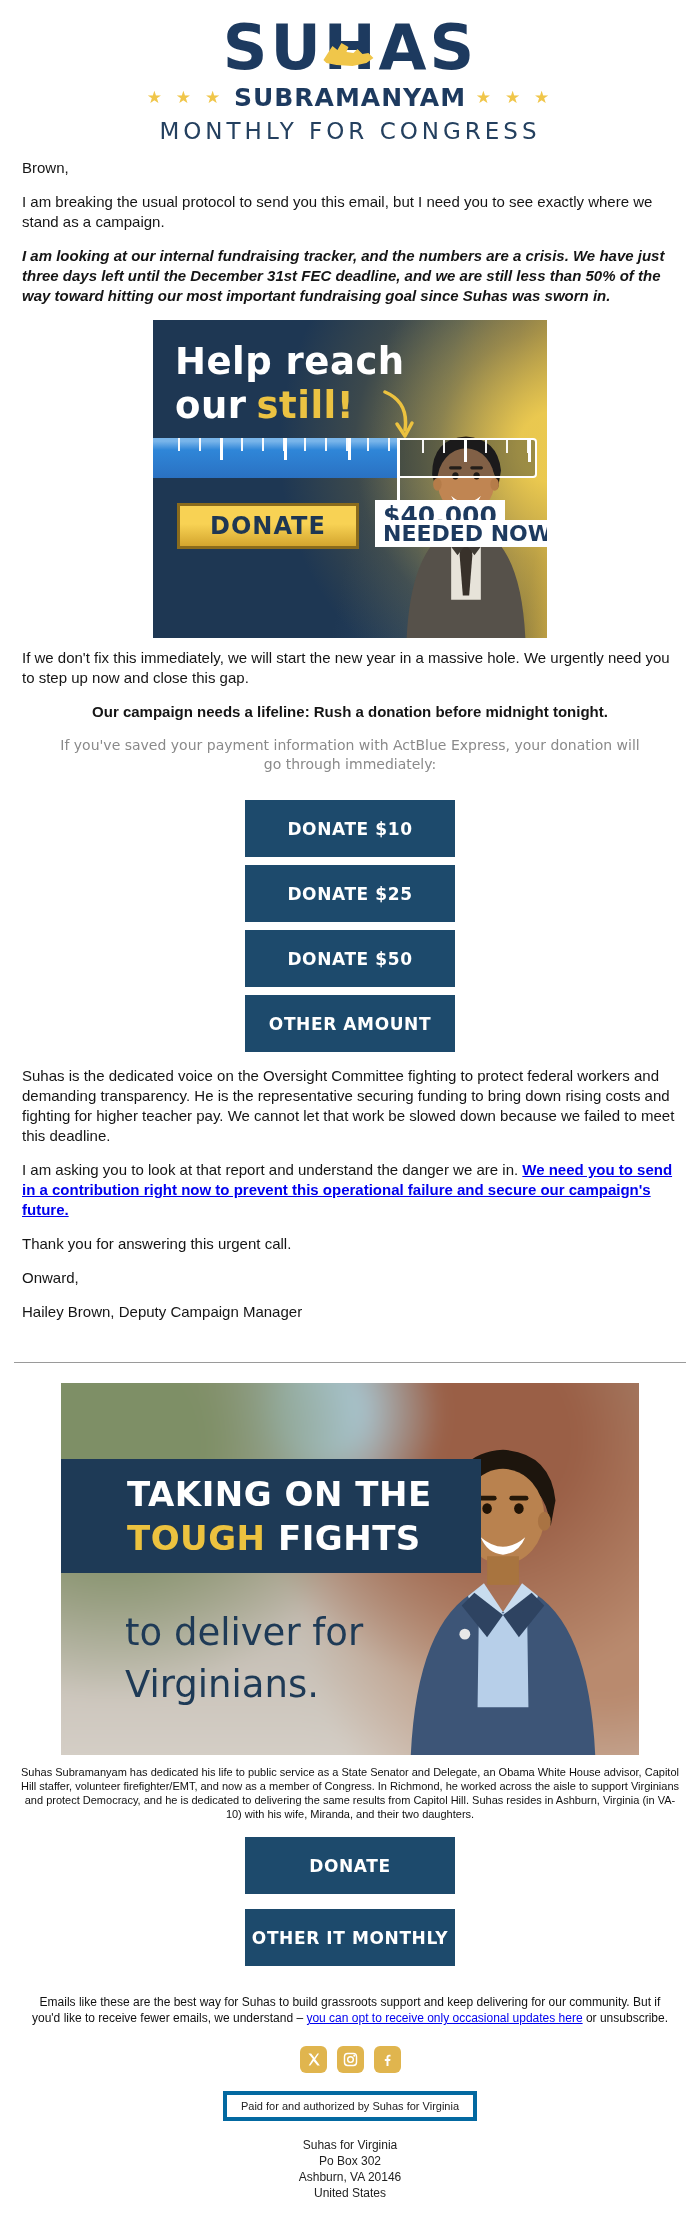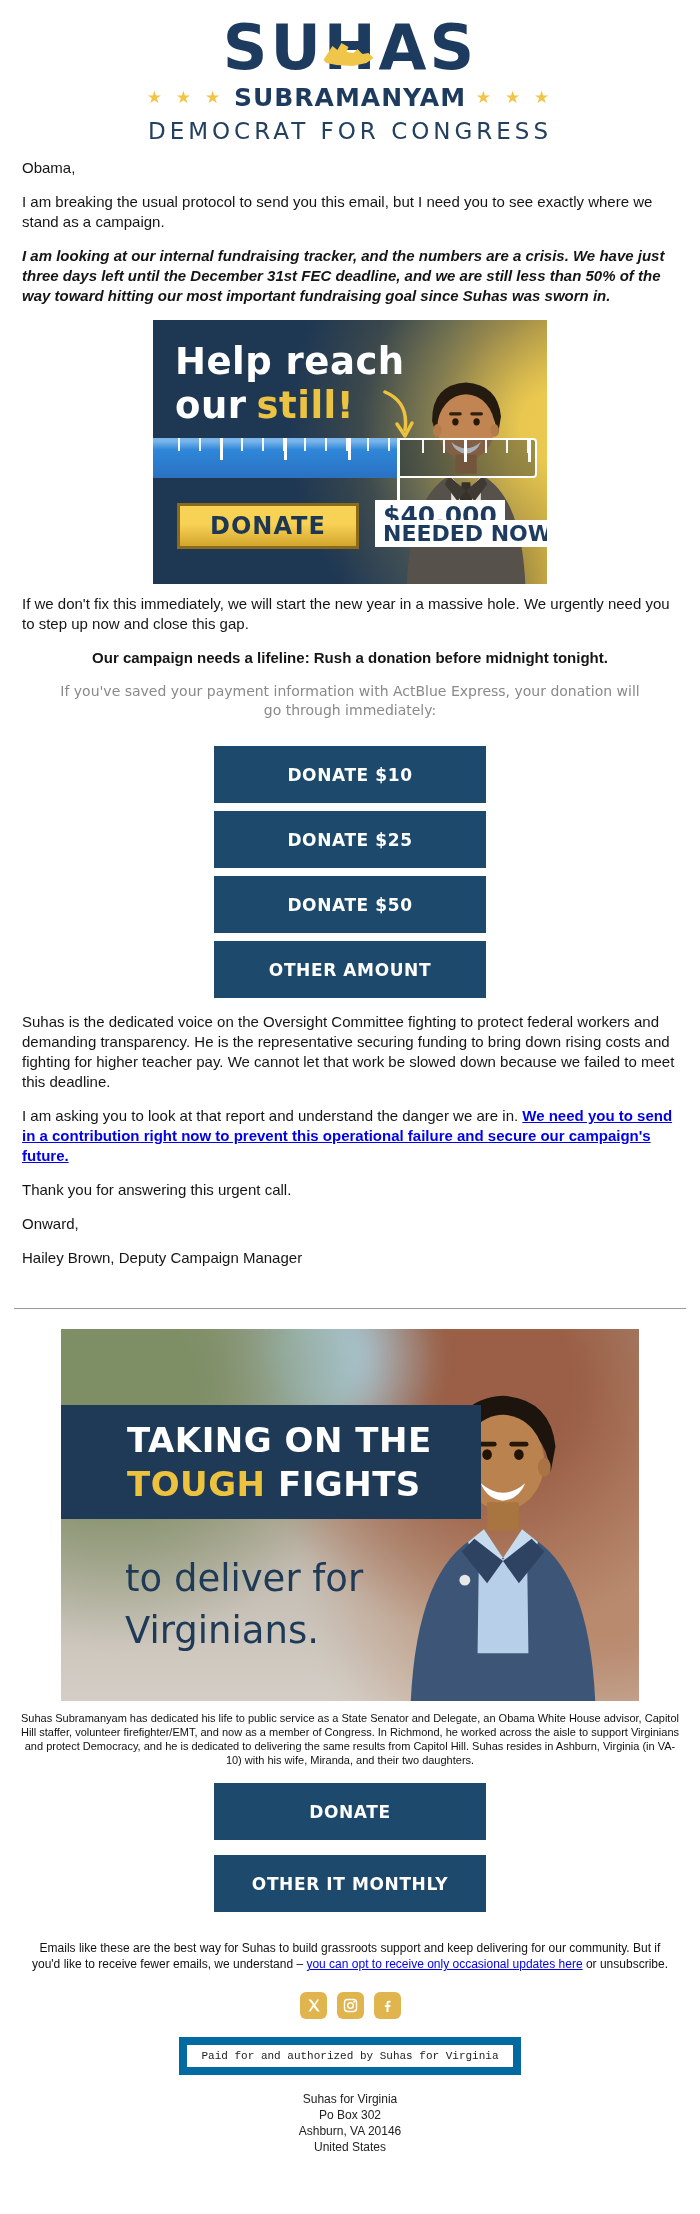--- a/index.html
+++ b/index.html
@@ -41,21 +41,21 @@
   .p-actblue {
     text-align:center; color:#8a8a8a; margin-top:26px;
     font-family:"DejaVu Sans", sans-serif; font-size:14px; line-height:19px;
     padding:0 30px;
   }
   .p-report a, .p-footer a { color:#0000ee; text-decoration:underline; cursor:pointer; }
   .p-report a { font-weight:bold; }
 
   
   .hero1 {
-    position:relative; width:394px; height:264px; margin:14px auto 0;
+    position:relative; width:394px; height:318px; margin:14px auto 0;
     overflow:hidden; cursor:pointer;
     background:
       radial-gradient(circle at 102% 40%, rgba(240,205,80,.95) 0 8%, rgba(222,185,70,.55) 26%, rgba(150,125,55,.25) 45%, transparent 62%),
       linear-gradient(100deg, #1e3753 0 52%, #27415c 68%, #4d5352 82%, #8b7d44 94%, #c3a546 100%);
   }
   .hero1-text {
     position:absolute; left:22px; top:20px;
     font-family:"DejaVu Sans", sans-serif; font-weight:800;
     font-size:37px; line-height:44px; color:#fff; letter-spacing:.5px;
   }
@@ -88,21 +88,21 @@
     border:3px solid #8a6b1c; color:#1e3753;
     font-family:"DejaVu Sans", sans-serif; font-weight:800; font-size:24px;
     letter-spacing:1px; padding:6px 30px; cursor:pointer;
   }
   .hero1-person { position:absolute; right:2px; bottom:0; }
 
   
   .btn-stack { margin-top:26px; }
   .navy-btn {
     display:flex; align-items:center; justify-content:center;
-    width:272px; height:57px; margin:8px auto 0;
+    width:210px; height:57px; margin:8px auto 0;
     background:#1d4a6c; color:#fff; cursor:pointer;
     font-family:"DejaVu Sans", sans-serif; font-weight:bold;
     font-size:17px; letter-spacing:.6px;
   }
   .btn-stack .navy-btn:first-child { margin-top:0; }
   .p-oversight { margin-top:34px; }
 
   
   .divider { border:none; border-top:1px solid #9a9a9a; margin:40px 14px 0; }
 
@@ -146,47 +146,47 @@
     margin:28px 24px 0; text-align:center;
     font-size:12px; line-height:16px; color:#111;
   }
   .socials { margin-top:20px; display:flex; justify-content:center; gap:10px; }
   .social-btn {
     width:27px; height:27px; border-radius:6px; background:#e0b54e;
     display:flex; align-items:center; justify-content:center; cursor:pointer;
   }
   .paidfor-wrap { margin-top:18px; text-align:center; }
   .paidfor {
-    display:inline-block; border:8px solid #0369a1; padding:5px 14px;
-    font-size:11px; color:#222;font-family:Liberation Mono, monospace;
+    display:inline-block; border:4px solid #0369a1; padding:5px 14px;
+    font-size:11px; color:#222;
   }
   .address { margin-top:16px; text-align:center; font-size:12px; line-height:16px; color:#222; padding-bottom:26px; }
 </style>
 </head>
 <body>
 
 <div class="email">
 
   <div class="logo">
     <div class="logo-title">
       <span>SUHAS</span>
       <svg class="va-shape" width="52" height="30" viewBox="0 0 52 30">
         <path d="M1 20 L10 6 L15 10 L19 3 L26 7 L24 12 L31 13 L35 9 L40 14 L46 13 L51 18 L44 23 L30 26 L14 25 L4 23 Z" fill="#f0c64a"></path>
       </svg>
     </div>
     <div class="logo-sub">
       <span class="stars">★ ★ ★</span>
       <span>SUBRAMANYAM</span>
       <span class="stars">★ ★ ★</span>
     </div>
-    <div class="logo-tagline">DEMOCRAT FOR CONGRESS</div>
+    <div class="logo-tagline">MONTHLY FOR CONGRESS</div>
   </div>
 
   <div class="copy">
-    <p class="p-greeting">Obama,</p>
+    <p class="p-greeting">Brown,</p>
     <p>I am breaking the usual protocol to send you this email, but I need you to see exactly where we stand as a campaign.</p>
     <p class="p-crisis">I am looking at our internal fundraising tracker, and the numbers are a crisis. We have just three days left until the December 31st FEC deadline, and we are still less than 50% of the way toward hitting our most important fundraising goal since Suhas was sworn in.</p>
   </div>
 
   <div class="hero1">
     <svg class="hero1-person" width="158" height="212" viewBox="0 0 140 200">
       <path d="M38 46 Q38 12 70 10 Q100 12 103 42 L100 60 Q96 28 70 27 Q45 29 42 60 Z" fill="#241a10"></path>
       <ellipse cx="70" cy="52" rx="27" ry="31" fill="#c08552"></ellipse>
       <ellipse cx="43" cy="55" rx="4" ry="6" fill="#b57c49"></ellipse>
       <ellipse cx="97" cy="55" rx="4" ry="6" fill="#b57c49"></ellipse>

